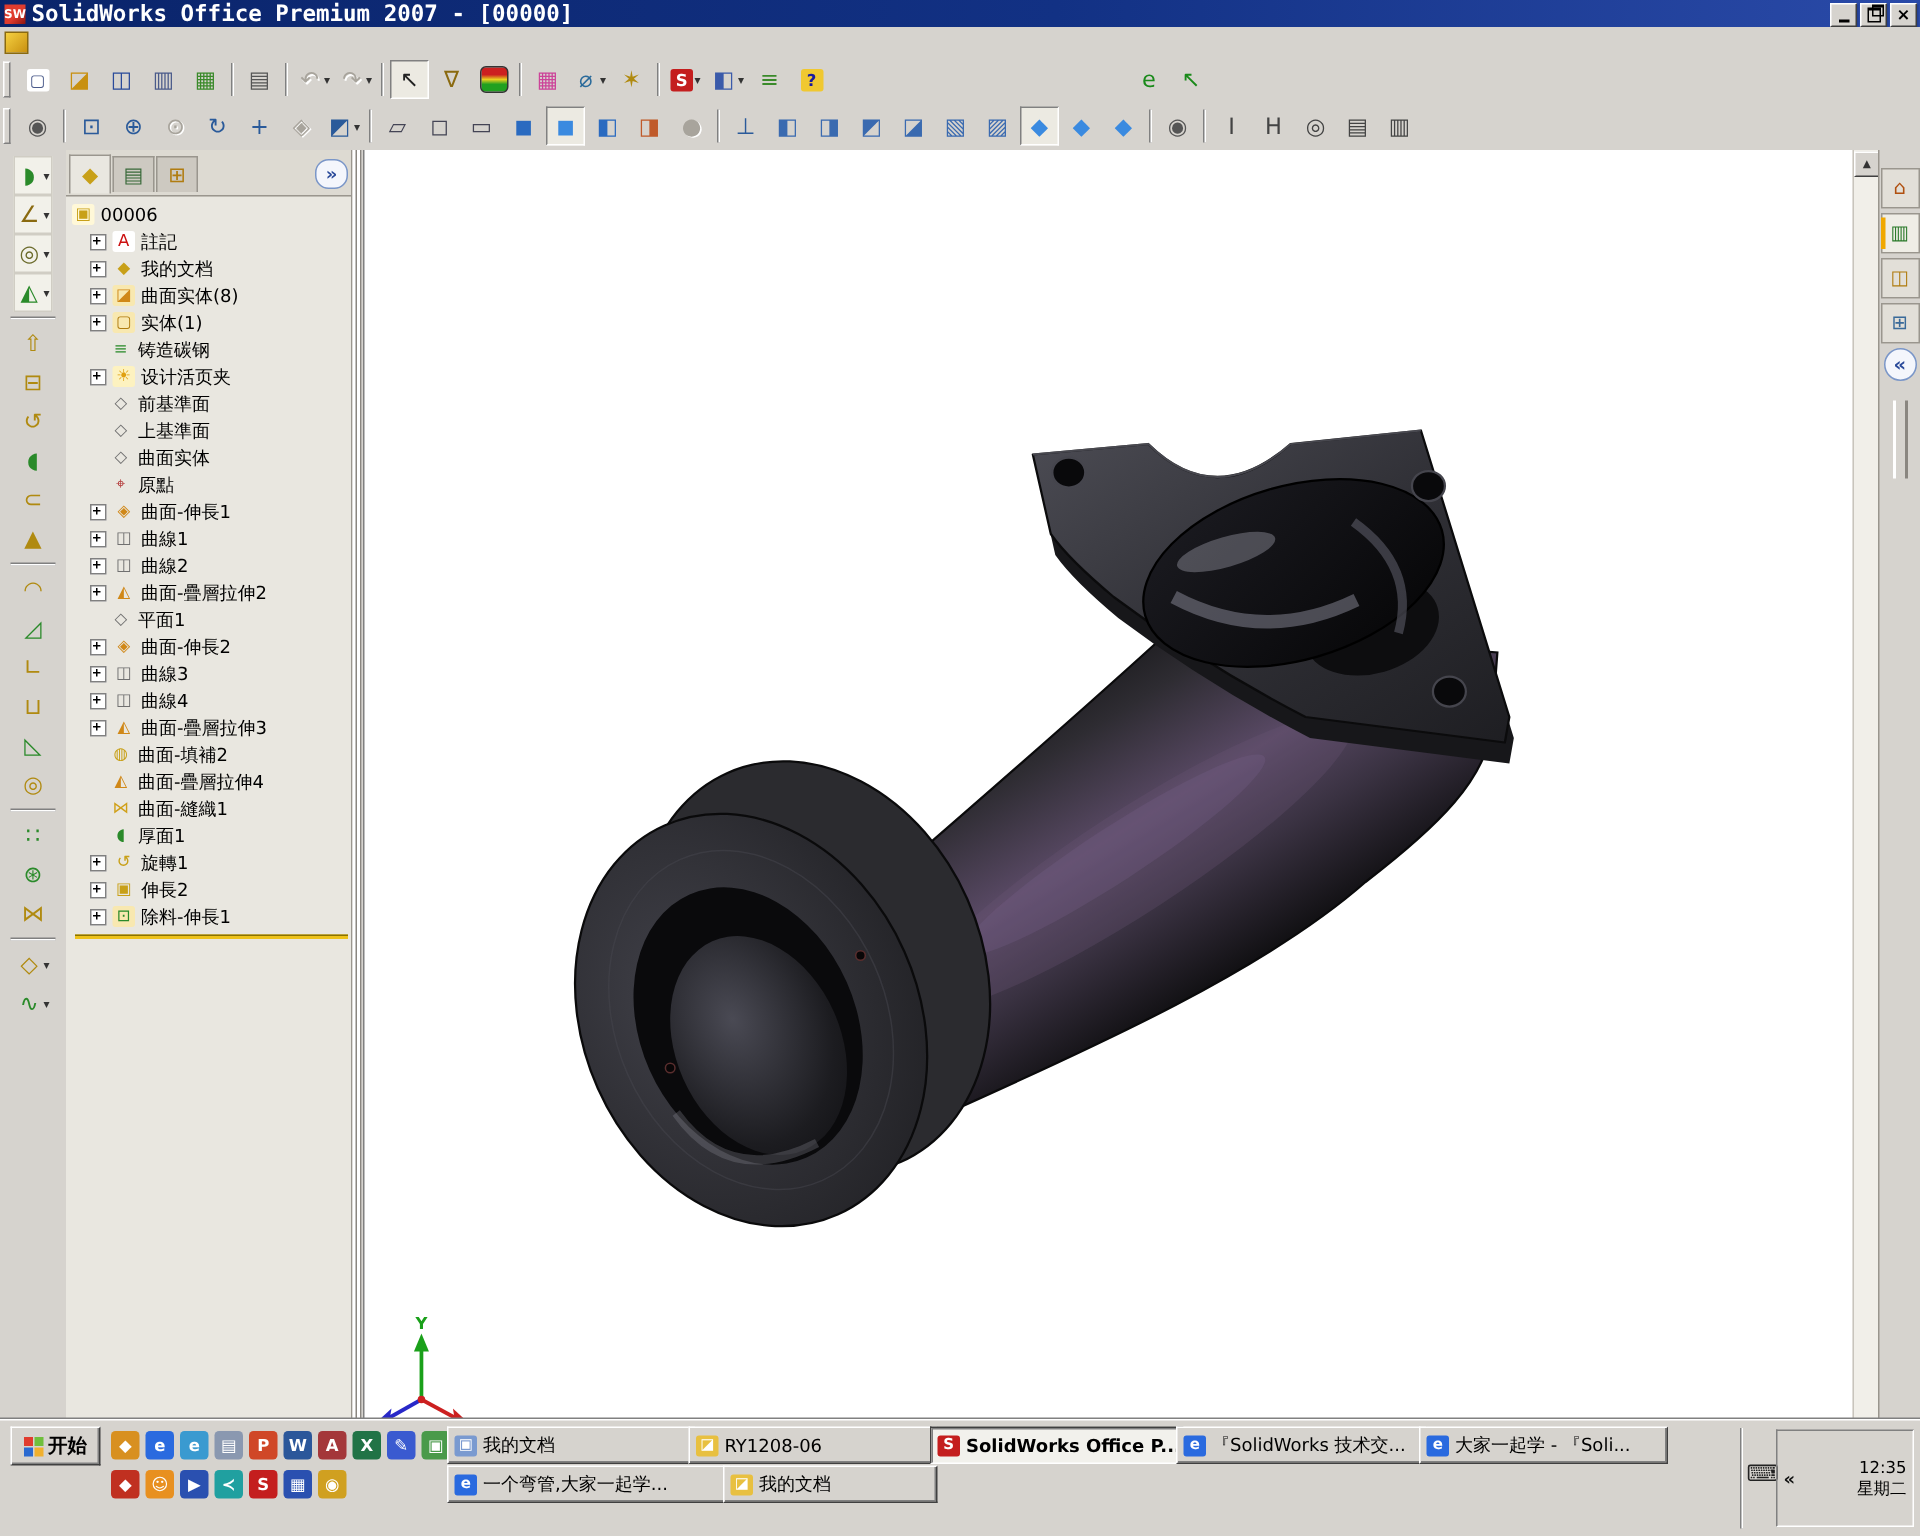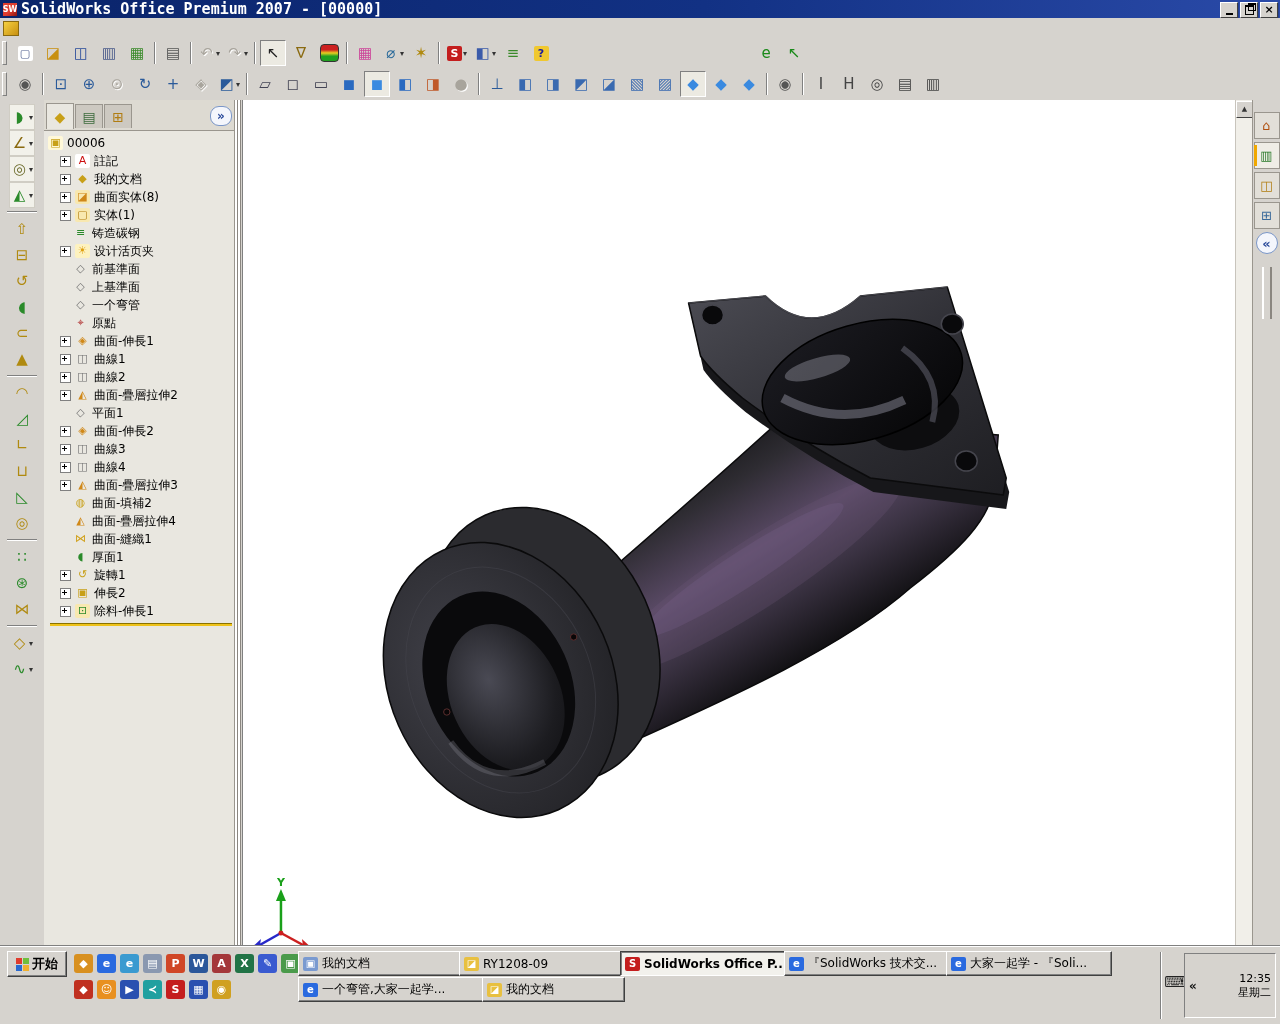--- a/index.html
+++ b/index.html
@@ -456,21 +456,21 @@
           <span class="tlabel">前基準面</span>
         </div>
         <div class="trow indent">
           <span class="noplus"></span>
           <span class="ticn" style="color: rgb(112, 112, 112);">◇</span>
           <span class="tlabel">上基準面</span>
         </div>
         <div class="trow indent">
           <span class="noplus"></span>
           <span class="ticn" style="color: rgb(112, 112, 112);">◇</span>
-          <span class="tlabel">一个弯管</span>
+          <span class="tlabel">曲面实体</span>
         </div>
         <div class="trow indent">
           <span class="noplus"></span>
           <span class="ticn" style="color: rgb(176, 48, 48);">⌖</span>
           <span class="tlabel">原點</span>
         </div>
         <div class="trow indent">
           <span class="plus"></span>
           <span class="ticn" style="color: rgb(208, 136, 24);">◈</span>
           <span class="tlabel">曲面-伸長1</span>
@@ -720,21 +720,21 @@
         <span>◉</span>
       </span>
     </div>
   <div id="tasks">
       <div class="taskbtn" style="left: 298px; width: 156px; top: 4px;">
         <span class="ticn2" style="background: rgb(122, 154, 208);">▣</span>
         <span>我的文档</span>
       </div>
       <div class="taskbtn" style="left: 459px; width: 156px; top: 4px;">
         <span class="ticn2" style="background: rgb(232, 192, 64);">◪</span>
-        <span>RY1208-09</span>
+        <span>RY1208-06</span>
       </div>
       <div class="taskbtn active" style="left: 620px; width: 159px; top: 4px;">
         <span class="ticn2" style="background: rgb(196, 30, 30);">S</span>
         <span>SolidWorks Office P...</span>
       </div>
       <div class="taskbtn" style="left: 784px; width: 157px; top: 4px;">
         <span class="ticn2" style="background: rgb(42, 106, 223);">e</span>
         <span>『SolidWorks 技术交...</span>
       </div>
       <div class="taskbtn" style="left: 946px; width: 156px; top: 4px;">

